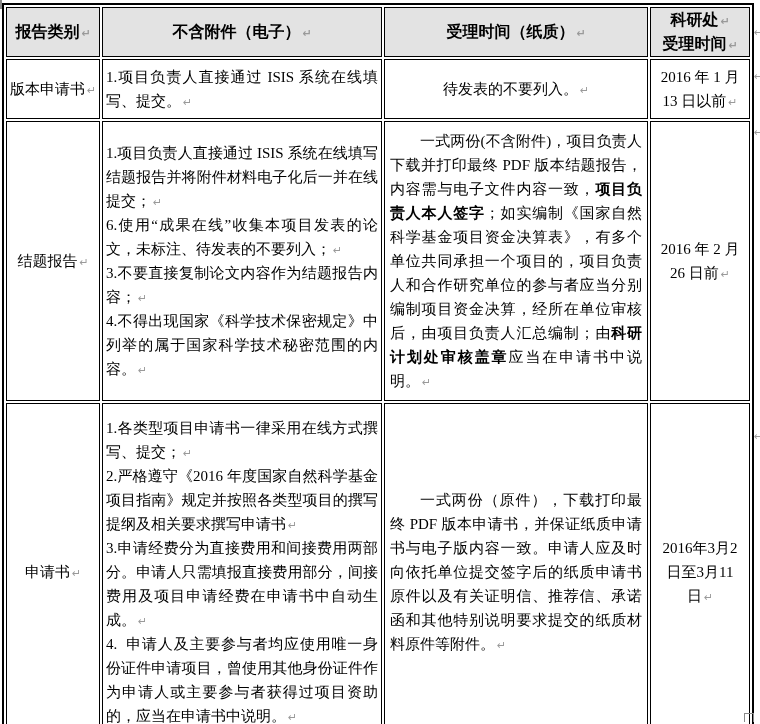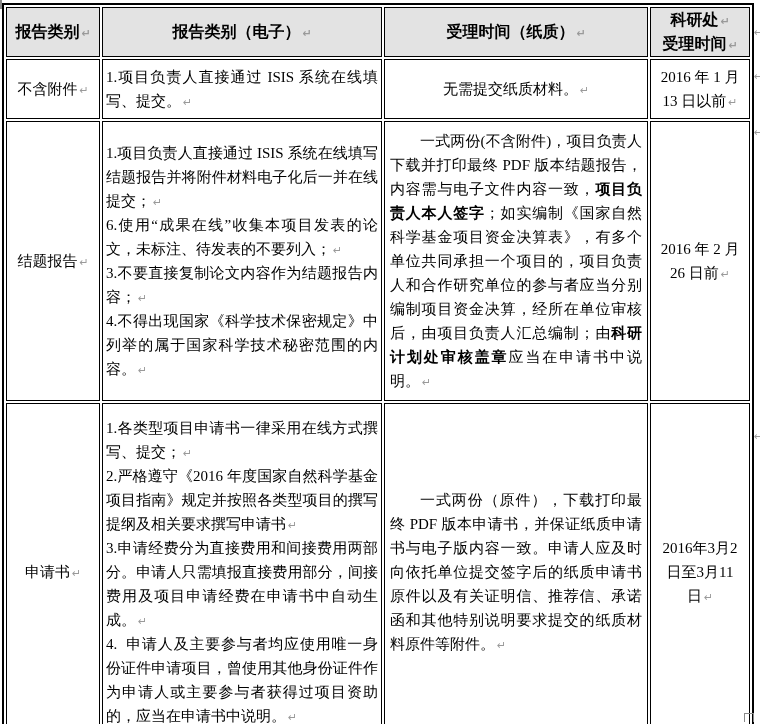--- a/index.html
+++ b/index.html
@@ -60,39 +60,39 @@
         <col style="width:280px">
         <col style="width:264px">
         <col style="width:100px">
     </colgroup>
     <tbody>
         <tr>
       <th>
             <div class="para"><span>报告类别</span><span class="pilcrow">↵</span></div>
           </th>
       <th>
-            <div class="para"><span>报告类别（电子）</span><span class="pilcrow">↵</span></div>
+            <div class="para"><span>不含附件（电子）</span><span class="pilcrow">↵</span></div>
           </th>
       <th>
             <div class="para"><span>受理时间（纸质）</span><span class="pilcrow">↵</span></div>
           </th>
       <th>
             <div class="para"><span>科研处</span><span class="pilcrow">↵</span></div>
             <div class="para"><span>受理时间</span><span class="pilcrow">↵</span></div>
           </th>
     </tr>
     <tr class="r0">
       <td class="cat">
-            <div class="para"><span>不含附件</span><span class="pilcrow">↵</span></div>
+            <div class="para"><span>版本申请书</span><span class="pilcrow">↵</span></div>
           </td>
       <td class="elec">
             <div class="para"><span>1.项目负责人直接通过 ISIS 系统在线填写、提交。</span><span class="pilcrow">↵</span></div>
           </td>
       <td class="paper ctr">
-            <div class="para"><span>无需提交纸质材料。</span><span class="pilcrow">↵</span></div>
+            <div class="para"><span>待发表的不要列入。</span><span class="pilcrow">↵</span></div>
           </td>
       <td class="time">
             <div class="para">2016 年 1 月<br>13 日以前<span class="pilcrow">↵</span></div>
           </td>
     </tr>
     <tr class="r1">
       <td class="cat">
             <div class="para"><span>结题报告</span><span class="pilcrow">↵</span></div>
           </td>
       <td class="elec">

